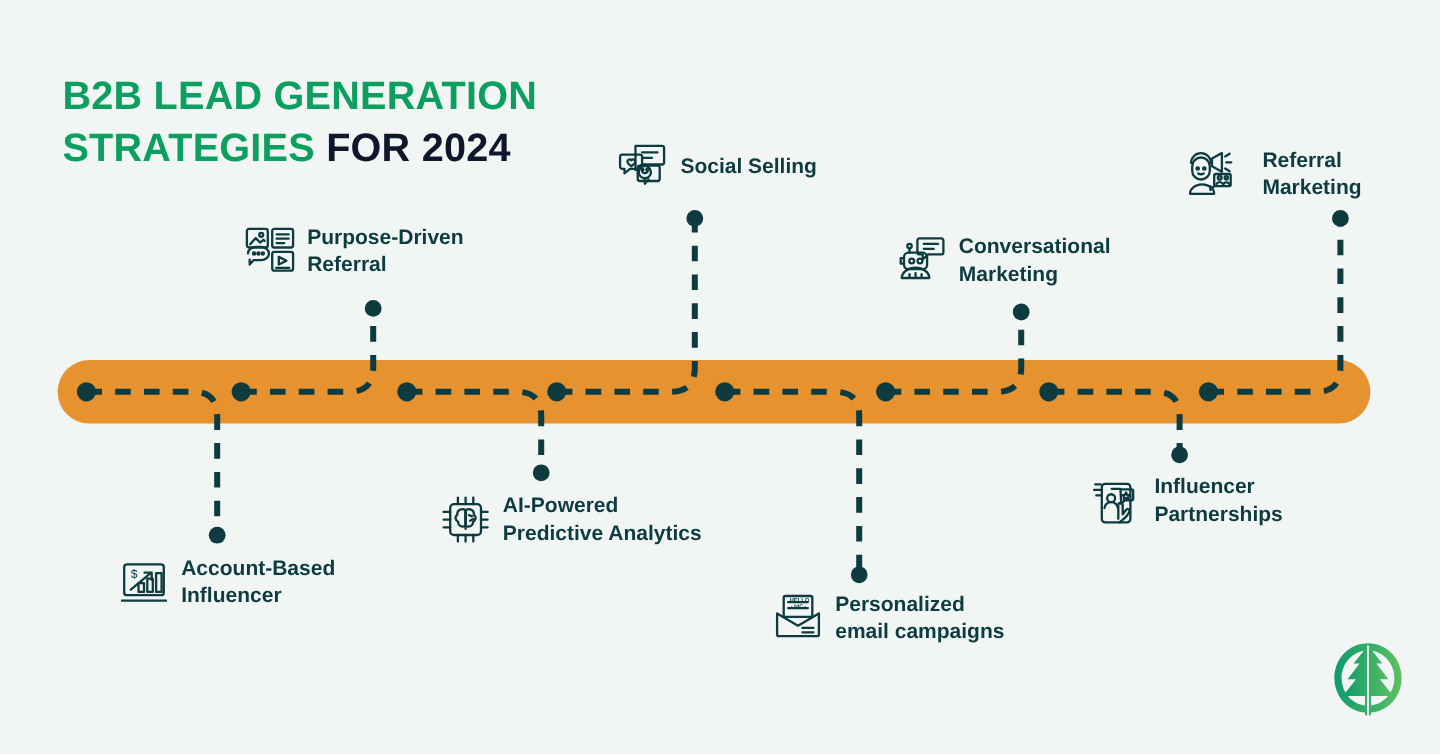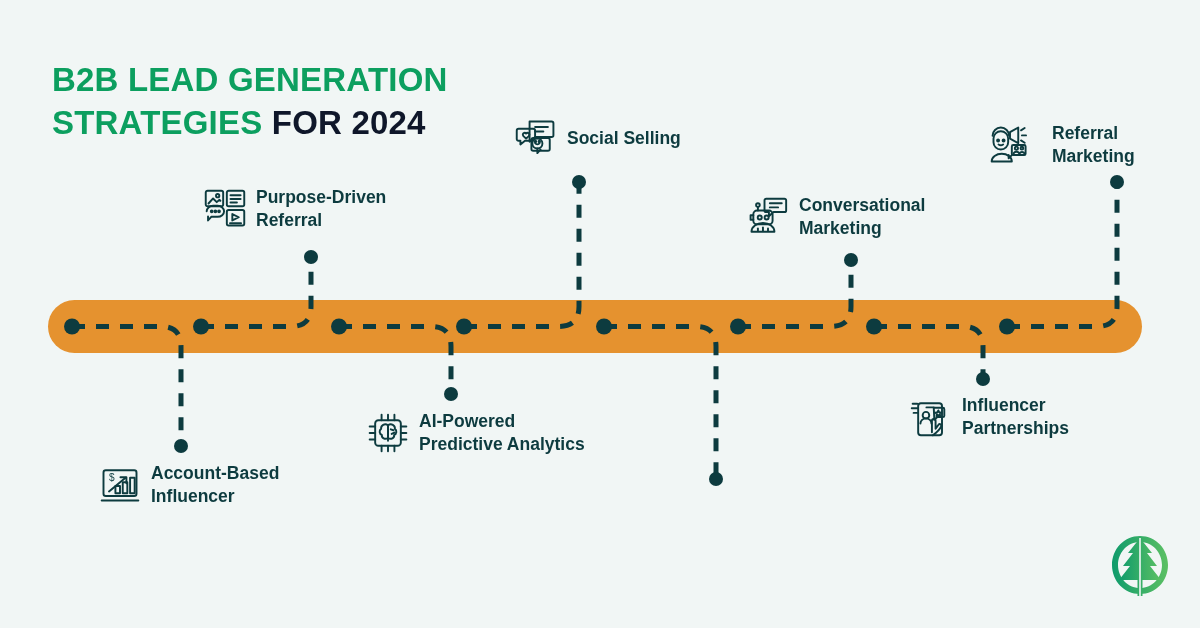--- a/index.html
+++ b/index.html
@@ -211,20 +211,37 @@
         <circle cx="25.5" cy="30" r="5.5" fill="#f1f6f5"></circle>
         <path d="M25.5 35.5 l0 5 l3.5 -4"></path>
         <path d="M23 29.5 a3 3.2 0 0 0 5 0"></path>
         <circle cx="23.4" cy="27.8" r="0.8" fill="#0d3b3f"></circle>
         <circle cx="27.6" cy="27.8" r="0.8" fill="#0d3b3f"></circle>
       </g>
     </svg>
     <div class="node-label">Social Selling</div>
   </div>
 
+  <div class="node" style="left:643px; top:492px;">
+    <svg class="node-icon" viewBox="0 0 48 48">
+      <g fill="none" stroke="#0d3b3f" stroke-width="2.1" stroke-linecap="round" stroke-linejoin="round">
+        <rect x="11" y="4" width="26" height="19" rx="1.5" fill="#f1f6f5"></rect>
+        <line x1="15" y1="9.5" x2="33" y2="9.5"></line>
+        <line x1="15" y1="15" x2="33" y2="15"></line>
+        <path d="M5 20 L24 31 L43 20"></path>
+        <path d="M5 20 v19 a1.5 1.5 0 0 0 1.5 1.5 h35 a1.5 1.5 0 0 0 1.5 -1.5 v-19"></path>
+        <line x1="28" y1="33" x2="38" y2="33"></line>
+        <line x1="28" y1="37" x2="38" y2="37"></line>
+        <text x="16.5" y="9" font-size="5.2" font-weight="bold" stroke="none" fill="#0d3b3f" font-family="'Liberation Sans',sans-serif">HELLO</text>
+        <text x="17.5" y="15" font-size="4.8" font-weight="bold" stroke="none" fill="#0d3b3f" font-family="'Liberation Sans',sans-serif">- NIC -</text>
+      </g>
+    </svg>
+    <div class="node-label">Personalized
+email campaigns</div>
+  </div>
 
   <div class="node" style="left:746px; top:194px;">
     <svg class="node-icon" viewBox="0 0 48 48">
       <g fill="none" stroke="#0d3b3f" stroke-width="2.1" stroke-linecap="round" stroke-linejoin="round">
         <path d="M22 4 h20 a1.8 1.8 0 0 1 1.8 1.8 v11 a1.8 1.8 0 0 1 -1.8 1.8 h-12 l-5 4.5 v-4.5 h-3 a1.8 1.8 0 0 1 -1.8 -1.8 v-11 a1.8 1.8 0 0 1 1.8 -1.8 Z"></path>
         <line x1="26" y1="9" x2="39" y2="9"></line>
         <line x1="26" y1="13.5" x2="35" y2="13.5"></line>
         <rect x="8" y="17" width="21" height="15" rx="4"></rect>
         <circle cx="15" cy="24.5" r="2.2"></circle>
         <circle cx="22.5" cy="24.5" r="2.2"></circle>

